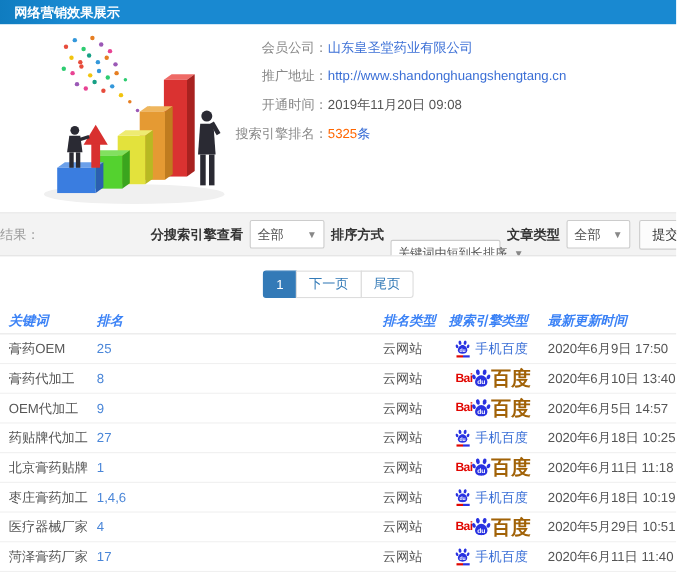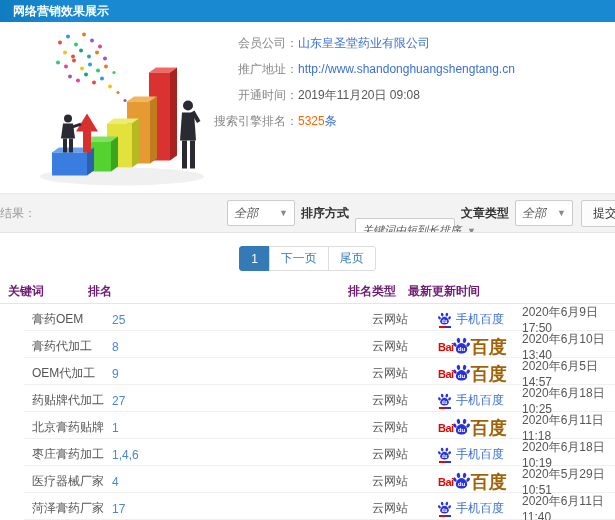--- a/index.html
+++ b/index.html
@@ -57,21 +57,20 @@
     border: 1px solid #ccc;
     border-radius: 2px;
     height: 26px;
     display: flex;
     align-items: center;
     justify-content: space-between;
     padding: 0 6px;
     color: #555;
     cursor: pointer;
     white-space: nowrap;
-    font-style: italic;
   }
   .sel .caret { color: #888; font-size: 9px; margin-left: 6px; }
   .sel-engine { width: 68px; }
   .sel-sort { width: 100px; font-size: 11px; margin-top: 35px; }
   .sel-article { width: 58px; }
   .submit-btn {
     height: 27px; width: 48px;
     margin-left: 8px; margin-right: -14px;
     border: 1px solid #ccc; border-radius: 2px;
     background: #fcfcfc; color: #333; font-size: 12px;
@@ -93,22 +92,22 @@
   .page-btn.active { background: #337ab7; border-color: #337ab7; color: #fff; }
 
   
   .table { width: 615px; }
   .thead, .tr {
     display: grid;
     grid-template-columns: 80px 260px 60px 90px auto;
     align-items: center;
     padding-left: 8px;
   }
-  .thead { height: 24px; font-weight: bold; color: #701a75; border-bottom: 1px solid #e5e5e5; }
-  .tr { height: 27px; border-bottom: 1px solid #f0f0f0; color: #555; margin-left: 24px; }
+  .thead { height: 24px; font-weight: bold; color: #3b82f6; border-bottom: 1px solid #e5e5e5; font-style: italic; }
+  .tr { height: 27px; border-bottom: 1px solid #f0f0f0; color: #555; }
   .rank-link { color: #4a86d8; text-decoration: none; cursor: pointer; }
   .td-engine { display: flex; align-items: center; padding-left: 6px; }
 
   .engine { display: none; align-items: center; cursor: pointer; text-decoration: none; }
   .engine.show { display: flex; }
   .baidu-logo .bai { color: #e10601; font-weight: bold; font-size: 11px; font-style: normal; letter-spacing: -0.5px; }
   .baidu-logo .bd  { color: #a16207; font-weight: bold; font-size: 18px; margin-left: 1px; }
   .baidu-logo svg  { width: 17px; height: 17px; margin: 0 0 2px -1px; }
   .mobile-baidu .paw-wrap { display: inline-flex; flex-direction: column; align-items: center; margin-right: 5px; }
   .mobile-baidu svg { width: 13px; height: 13px; }
@@ -233,20 +232,21 @@
     <span class="info-label">搜索引擎排名：</span>
     <a class="info-value hl-num">5325</a>
     <span class="info-suffix">条</span>
   </div>
 </div>
   </div>
 
   <div class="filterbar">
     <span class="result-label">结果：</span>
     <div class="filter-group">
+      <span class="filter-label">分搜索引擎查看</span>
       <div class="sel sel-engine">
         <span>全部</span>
         <span class="caret">▼</span>
       </div>
       <span class="filter-label">排序方式</span>
       <div class="sel sel-sort">
         <span>关键词由短到长排序</span>
         <span class="caret">▼</span>
       </div>
       <span class="filter-label">文章类型</span>
@@ -264,20 +264,21 @@
       <a class="page-btn">下一页</a>
       <a class="page-btn last">尾页</a>
     </div>
   </div>
 
   <div class="table">
     <div class="thead" id="table-head">
         <div>关键词</div>
         <div>排名</div>
         <div>排名类型</div>
+        <div>搜索引擎类型</div>
         <div>最新更新时间</div>
       </div>
     <div id="table-body">
   <div class="tr">
     <div>膏药OEM</div>
     <div><a class="rank-link">25</a></div>
     <div>云网站</div>
     <div class="td-engine">
 
       <a class="engine mobile-baidu show">

